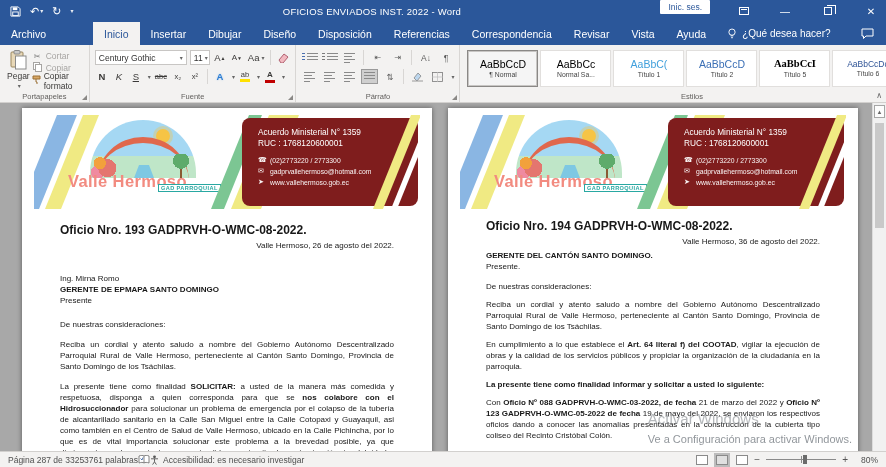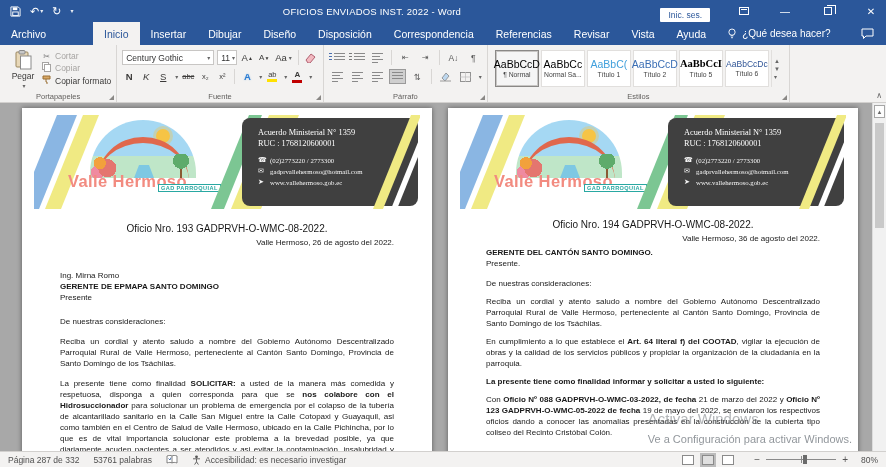--- a/index.html
+++ b/index.html
@@ -6,21 +6,21 @@
     font-family:"Liberation Sans","DejaVu Sans",sans-serif;-webkit-font-smoothing:antialiased;}
   *{box-sizing:border-box;}
   .app{width:886px;height:467px;display:flex;flex-direction:column;background:#a8a8a8;}
 
   
   .titlebar{height:22px;background:#2b579a;color:#fff;display:flex;align-items:center;font-size:9px;flex:0 0 auto;}
   .qat{display:flex;align-items:center;gap:9px;padding:0 10px;}
   .qat .qbtn{color:#fff;font-size:11px;line-height:1;display:flex;align-items:center;gap:1px;cursor:default;}
   .qat .dd{font-size:6px;opacity:.9;}
   .title-text{flex:1;text-align:center;font-size:9.5px;letter-spacing:.2px;white-space:nowrap;overflow:hidden;}
-  .title-right{display:flex;align-items:flex-end;gap:13px;}
+  .title-right{display:flex;align-items:flex-start;gap:13px;}
   .signin{background:#fff;color:#2b579a;font-size:8.5px;padding:2px 8px;margin-right:8px;border-radius:1px;}
   .winbtn{width:30px;height:22px;display:flex;align-items:center;justify-content:center;color:#fff;font-size:10px;}
   .restore-glyph{width:8px;height:8px;border:1px solid #fff;position:relative;}
   .restore-glyph::before{content:"";position:absolute;left:2px;top:-3px;width:8px;height:8px;border:1px solid #fff;border-left:none;border-bottom:none;}
   .ribbon-opts{width:26px;height:22px;display:flex;align-items:center;justify-content:center;}
   .ro-glyph{width:10px;height:8px;border:1px solid #fff;position:relative;}
   .ro-glyph::before{content:"";position:absolute;left:1px;top:1px;width:6px;height:1px;background:#fff;}
 
   
   .tabbar{height:23px;background:#2b579a;display:flex;align-items:stretch;color:#fff;font-size:10.5px;flex:0 0 auto;}
@@ -67,21 +67,21 @@
   .lns.short{background:
      linear-gradient(#8a8a8a,#8a8a8a) 0 0/11px 1px no-repeat,
      linear-gradient(#8a8a8a,#8a8a8a) 0 3px/8px 1px no-repeat,
      linear-gradient(#8a8a8a,#8a8a8a) 0 6px/11px 1px no-repeat,
      linear-gradient(#8a8a8a,#8a8a8a) 0 9px/6px 1px no-repeat;height:10px;}
   .dots{width:3px;height:9px;margin-right:2px;background:repeating-linear-gradient(to bottom,#4a6fae 0 1px,transparent 1px 3px);}
   .ind{font-size:8px;}
 
   
   .styles-wrap{display:flex;align-items:stretch;gap:2px;padding:2px 2px;}
-  .style-card{width:44px;background:#fff;border:1px solid #e1dfdd;display:flex;flex-direction:column;align-items:center;justify-content:center;gap:2px;padding:2px 1px;}
+  .style-card{width:71px;background:#fff;border:1px solid #e1dfdd;display:flex;flex-direction:column;align-items:center;justify-content:center;gap:2px;padding:2px 1px;}
   .style-card.selected{border:1px solid #8a8886;background:#f5f5f5;box-shadow:0 0 0 1px #c8c6c4 inset;}
   .st-sample{font-size:10.5px;line-height:1;white-space:nowrap;}
   .st-name{font-size:6.8px;color:#444;white-space:nowrap;}
   .s-normal{color:#000;}
   .s-t1{color:#41a0dc;}
   .s-t2{color:#3b6fb5;}
   .s-t5{color:#000;font-weight:bold;font-family:"Liberation Serif",serif;}
   .s-t6{color:#2f5496;font-size:8.5px;}
   .gal-arrows{display:flex;flex-direction:column;justify-content:center;gap:2px;padding:0 2px;color:#666;font-size:6px;border-left:1px solid #e1dfdd;}
   .gal-arrows span{line-height:1;}
@@ -91,21 +91,21 @@
   .docarea{position:relative;flex:1;display:flex;gap:16px;padding:5px 0 0 22px;overflow:hidden;background:#a8a8a8;}
   .page{flex:0 0 410px;width:410px;height:540px;background:#fff;box-shadow:0 0 5px rgba(0,0,0,.45);overflow:hidden;}
 
   
   .letterhead{position:relative;height:94px;margin:7px 12px 0;overflow:hidden;background:#fff;}
   .lh-stripe{position:absolute;top:-12px;bottom:-12px;transform:skewX(-22deg);}
   .st-blue{left:4px;width:20px;background:#8ab6e3;}
   .st-y1{left:30px;width:16px;background:#f0ea83;}
   .st-g{left:196px;width:13px;background:#7cc693;}
   .st-y2{left:216px;width:30px;background:#f0ea83;}
-  .green-panel{position:absolute;right:2px;top:3px;bottom:3px;width:176px;background:#404040;border-radius:8px;color:#fff;font-family:Liberation Serif, serif;}
+  .green-panel{position:absolute;right:2px;top:3px;bottom:3px;width:176px;background:#7f1d1d;border-radius:8px;color:#fff;}
   .st-y3{right:18px;width:10px;background:#f0ea83;z-index:3;}
   .st-w3{right:4px;width:6px;background:#fff;z-index:3;}
   .lh-big{font-size:8.3px;margin-left:16px;line-height:1.35;}
   .lh-big:first-child{margin-top:9px;}
   .lh-contact{font-size:6.8px;margin:3px 0 0 16px;display:flex;align-items:center;gap:4px;opacity:.95;}
   .lh-contact .ic{font-size:7px;width:8px;}
   .arc{position:absolute;left:56px;top:5px;width:106px;height:58px;border-radius:53px 53px 0 0;background:linear-gradient(#a5d8f3 0 62%,#bfe6c8 62%);overflow:hidden;}
   .sun{position:absolute;left:62%;top:9px;width:14px;height:14px;border-radius:50%;background:#f6c445;box-shadow:0 0 0 3px rgba(246,196,69,.35);}
   .bridge{position:absolute;left:7px;bottom:-3px;width:92px;height:44px;border-top:6px solid #e0684d;border-radius:50% 50% 0 0/100% 100% 0 0;}
   .river{position:absolute;left:44px;bottom:0;width:20px;height:13px;background:#7ec8e3;clip-path:polygon(25% 0,75% 0,100% 100%,0 100%);}
@@ -114,42 +114,42 @@
      radial-gradient(circle at 62% 58%,#e4766f 0 9px,transparent 9px),
      radial-gradient(circle at 28% 72%,#ef8aa0 0 7px,transparent 7px);}
   .tree{position:absolute;right:6px;bottom:0;width:18px;height:24px;background:
      radial-gradient(circle at 50% 28%,#5eab6b 0 8px,transparent 8px),
      linear-gradient(#8a5a33,#8a5a33) 50% 100%/2px 10px no-repeat;}
   .brand{position:absolute;left:34px;bottom:18px;font-size:16.5px;font-weight:bold;color:#f28b80;letter-spacing:.4px;white-space:nowrap;}
   .brand-badge{position:absolute;left:124px;bottom:17px;color:#29a8a2;font-size:5.6px;font-weight:bold;letter-spacing:.4px;border:1px solid #29a8a2;padding:0 2px;background:#fff;}
 
   
   .page-body{padding:13px 38px 0;font-size:8px;color:#181818;line-height:1.38;}
-  .oficio-line{text-align:center;font-weight:normal;font-size:10px;}
+  .oficio-line{text-align:left;font-weight:bold;font-size:12px;}
   .date-line{text-align:right;margin-top:1px;}
   .gap-lg{height:22px;}
   .gap-sm{height:3px;}
   .gap-md{height:13px;}
   .rec-title{font-weight:bold;}
   .para{text-align:justify;margin-top:9px;}
   .para.tight{margin-top:7px;}
   .salutation{margin-top:0;}
 
   
   .watermark{position:absolute;right:34px;bottom:6px;text-align:left;z-index:5;pointer-events:none;}
   .wm1{font-size:15px;color:rgba(118,124,130,.55);}
   .wm2{font-size:11px;color:rgba(118,124,130,.8);margin-top:6px;}
 
   
   .vscroll{position:absolute;right:0;top:0;bottom:0;width:14px;background:#f1f1f1;border-left:1px solid #dcdcdc;z-index:6;}
   .vs-btn{margin:2px 1px;height:13px;border:1px solid #a6a6a6;background:#fdfdfd;display:flex;align-items:center;justify-content:center;font-size:6px;color:#666;}
   .vs-thumb{position:absolute;left:2px;right:2px;top:20px;height:105px;background:#c9c9c9;}
 
   
-  .statusbar{height:16px;background:#f3f2f1;border-top:1px solid #d2d0ce;display:flex;align-items:center;font-size:8.5px;color:#4f4f4f;padding:0 8px;flex:0 0 auto;gap:14px;}
+  .statusbar{height:16px;background:#f3f2f1;border-top:1px solid #d2d0ce;display:flex;align-items:center;font-size:8.5px;color:#4f4f4f;padding:0 8px;flex:0 0 auto;}
   .sb-item{display:flex;align-items:center;gap:4px;white-space:nowrap;}
   .sb-spacer{flex:1;}
   .viewbtns{display:flex;align-items:center;gap:8px;margin-right:6px;}
   .vb{width:12px;height:10px;border:1px solid #8a8a8a;background:#fff;}
   .vb.read{background:linear-gradient(to right,#fff 48%,#8a8a8a 48%,#8a8a8a 52%,#fff 52%);}
   .vb.active{outline:2px solid #bcbcbc;background:#e0e0e0;}
   .zoomctl{display:flex;align-items:center;gap:6px;}
   .ztrack{width:70px;height:1px;background:#8a8a8a;position:relative;}
   .zthumb{position:absolute;left:52%;top:-4px;width:4px;height:9px;background:#6b6b6b;}
   .znotch{position:absolute;left:50%;top:-3px;width:1px;height:7px;background:#8a8a8a;}
@@ -195,22 +195,22 @@
     </div>
   </div>
 
   <div class="tabbar">
     <div class="tab">Archivo</div>
     <div class="tab active">Inicio</div>
     <div class="tab">Insertar</div>
     <div class="tab">Dibujar</div>
     <div class="tab">Diseño</div>
     <div class="tab">Disposición</div>
+    <div class="tab">Referencias</div>
     <div class="tab">Correspondencia</div>
-    <div class="tab">Referencias</div>
     <div class="tab">Revisar</div>
     <div class="tab">Vista</div>
     <div class="tab">Ayuda</div>
     <div class="tellme">
       <svg class="bulb" viewBox="0 0 10 13">
           <circle cx="5" cy="4.5" r="3.4" fill="none" stroke="#fff" stroke-width="1"></circle>
           <path d="M3.5 8.5h3M4 10.5h2" stroke="#fff" stroke-width="1"></path>
         </svg>
       <span>¿Qué desea hacer?</span>
     </div>

